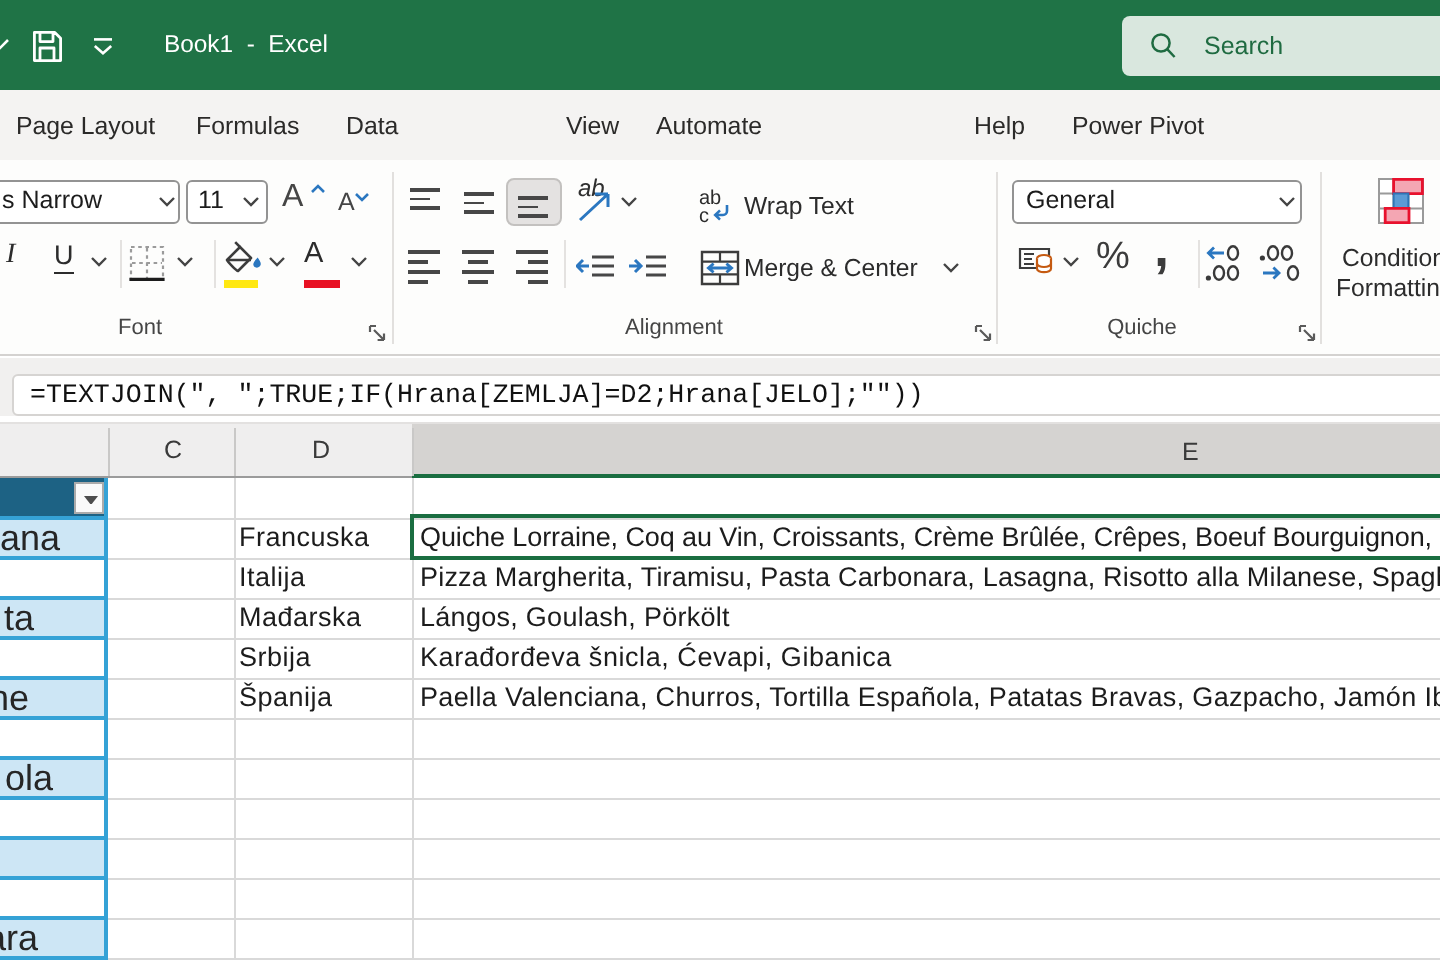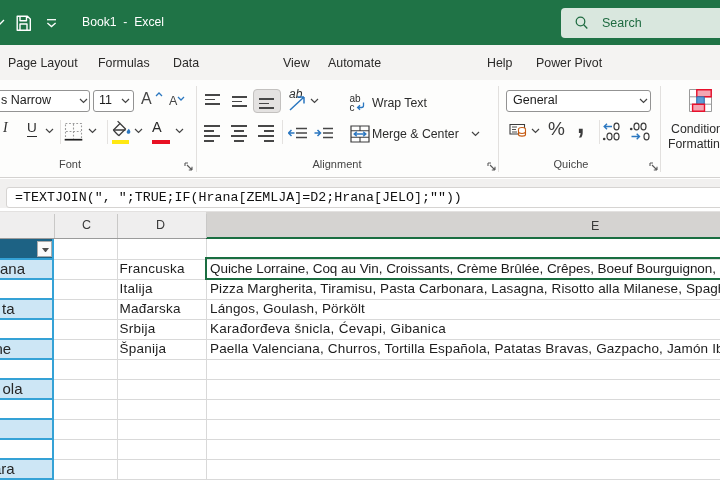--- a/index.html
+++ b/index.html
@@ -31,21 +31,21 @@
 #ehead{position:absolute;left:206px;top:0;height:27px;width:514px;background:#d5d3d1;border-bottom:2.5px solid #1a6e41}
 
 #grid{position:absolute;left:0;top:239px;width:720px;height:241px;background:#fff}
 .vline{position:absolute;top:0;bottom:0;width:1px;background:#d9d9d9}
 .hline{position:absolute;left:53px;right:0;height:1px;background:#d9d9d9}
 .cellt{position:absolute;height:20px;line-height:20px;font-size:13.5px;color:#1c1c1c;white-space:pre}
 
 .band{position:absolute;left:0;width:54px;height:20px;background:#cde6f5}
 .bline{position:absolute;left:0;width:54px;height:1.6px;background:#35a2d6}
 #tblv{position:absolute;left:52px;top:0;bottom:0;width:2px;background:#35a2d6}
-.btext{position:absolute;height:31px;line-height:20px;font-size:15px;color:#262626;white-space:pre}
+.btext{position:absolute;height:31px;line-height:20px;font-size:18px;color:#262626;white-space:pre}
 
 .selb{position:absolute;background:#1a6e41}
 </style></head>
 <body>
 
 <div id="title">
   <svg class="abs" style="left:-5px;top:18px" width="10" height="8" viewBox="0 0 10 8">
       <path d="M1 2l4 4 4-4" stroke="#fff" stroke-width="1.3" fill="none"></path>
     </svg>
   <svg class="abs" style="left:15px;top:15px" width="17" height="17" viewBox="0 0 17 17">

